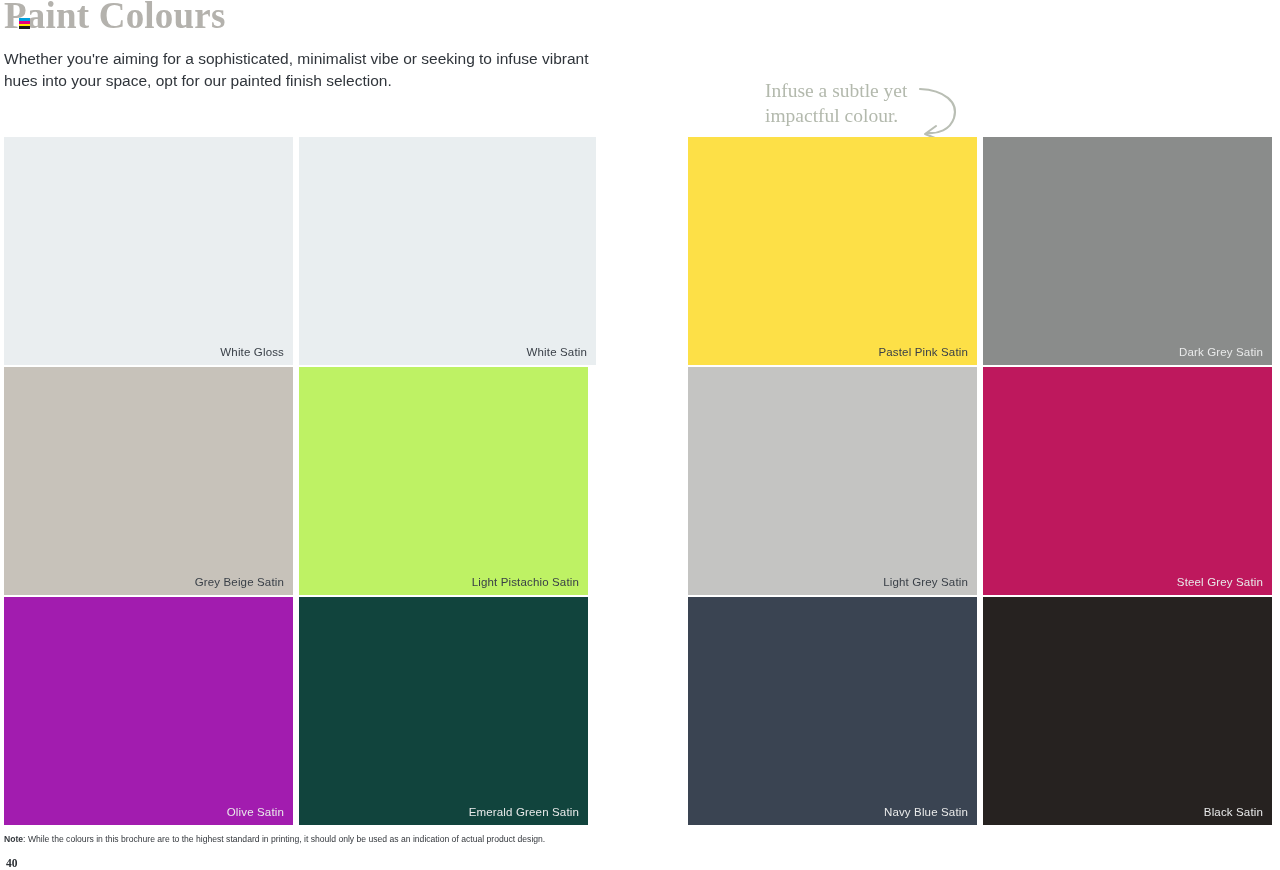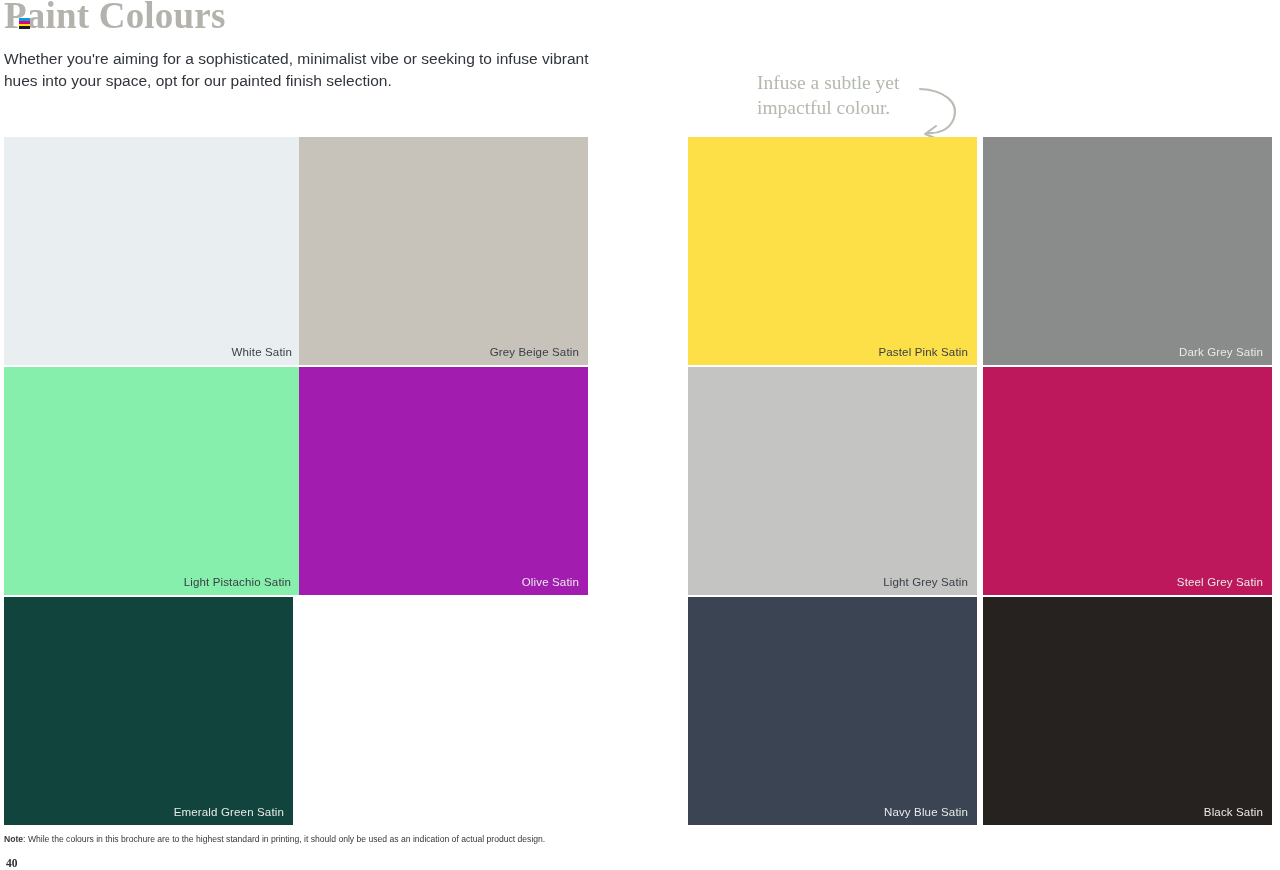--- a/index.html
+++ b/index.html
@@ -56,21 +56,21 @@
     line-height: 1.42;
     color: #30353b;
   }
 
   
   .pullquote {
     position: absolute;
     left: 753px;
     top: 66px;
     width: 210px;
-    margin: 4px;
+    margin: 12px;
     font-family: "Liberation Serif", serif;
     font-size: 19.5px;
     line-height: 1.3;
     color: #b3b9ad;
   }
   .pull-arrow {
     position: absolute;
     left: 910px;
     top: 86px;
     width: 54px;
@@ -141,27 +141,30 @@
 <p class="intro">Whether you're aiming for a sophisticated, minimalist vibe or seeking to infuse vibrant hues into your space, opt for our painted finish selection.</p>
 
 <p class="pullquote" style="color: rgb(179, 185, 173);">Infuse a subtle yet impactful colour.</p>
 
 <svg class="pull-arrow" viewBox="0 0 54 56" aria-hidden="true">
   <path d="M10 3 C34 4, 49 16, 44 32 C40 44, 28 48, 17 47" fill="none" stroke="#b9beb4" stroke-width="2.1" stroke-linecap="round"></path>
   <path d="M26 40 L15 48 L25 52" fill="none" stroke="#b9beb4" stroke-width="2.1" stroke-linecap="round" stroke-linejoin="round"></path>
 </svg>
 
 <div class="grid left">
+  <div class="swatch light" style="background: rgb(234, 238, 240);">
+    <span class="swatch-label">White Gloss</span>
+  </div>
   <div class="swatch light" style="background: rgb(233, 238, 240); padding-left: 8px;">
     <span class="swatch-label">White Satin</span>
   </div>
   <div class="swatch light" style="background: rgb(199, 194, 186);">
     <span class="swatch-label">Grey Beige Satin</span>
   </div>
-  <div class="swatch light" style="background: #86efac; padding-left: 7px;">
+  <div class="swatch light" style="background: #bef264;">
     <span class="swatch-label">Light Pistachio Satin</span>
   </div>
   <div class="swatch dark" style="background: #a21caf;">
     <span class="swatch-label">Olive Satin</span>
   </div>
   <div class="swatch dark" style="background: rgb(17, 68, 61);">
     <span class="swatch-label">Emerald Green Satin</span>
   </div>
 </div>
 

